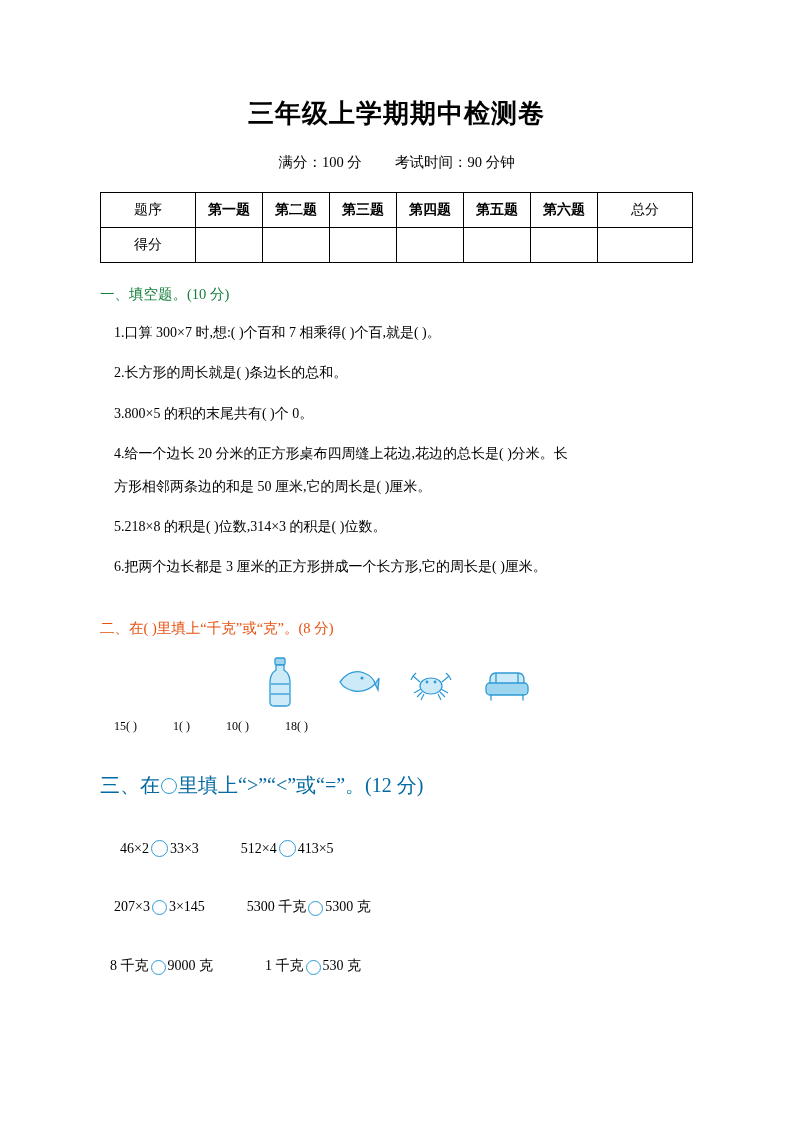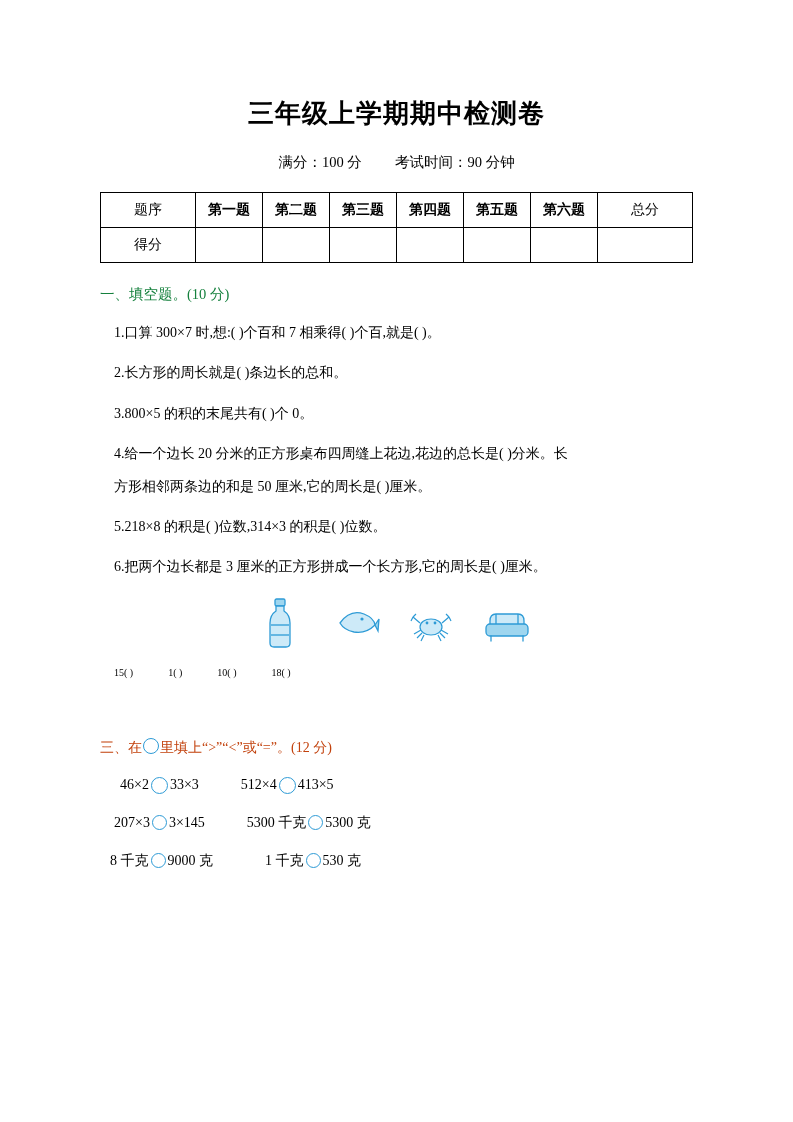--- a/index.html
+++ b/index.html
@@ -108,44 +108,45 @@
     display: inline-block;
     position: relative;
     width: 330px;
     height: 58px;
   }
   .icon-slot {
     position: absolute;
     bottom: 0;
   }
   .answer-row {
-    font-size: 10px;
-    margin-top: 12px;
+    font-size: 12px;
+    margin-top: 5px;
     margin-left: 14px;
   }
   .answer-row .sp {
     display: inline-block;
     width: 30px;
   }
   .sec3-head {
-    color: #c2410c;
-    font-size: 14px;
-    margin-top: 60px;
+    color: #0369a1;
+    font-size: 20px;
+    margin-top: 38px;
   }
   .cmp-row {
     font-size: 14px;
     margin-top: 20px;
     margin-left: 20px;
     display: flex;
     align-items: center;
   }
   .cmp-item {
     display: inline-flex;
-    align-items: center;
+    align-items: flex-end;
     white-space: nowrap;
+    margin-top: 21px;
   }
   .circle {
     display: inline-block;
     width: 15px;
     height: 15px;
     border: 1.3px solid #2E9BD6;
     border-radius: 50%;
     margin: 0 2px;
     vertical-align: middle;
   }
@@ -214,20 +215,21 @@
     <div class="sec-head">一、填空题。(10 分)</div>
 
     <div class="q indent">1.口算 300×7 时,想:(        )个百和 7 相乘得(        )个百,就是(        )。</div>
     <div class="q indent">2.长方形的周长就是(        )条边长的总和。</div>
     <div class="q indent">3.800×5 的积的末尾共有(        )个 0。</div>
     <div class="q indent">4.给一个边长 20 分米的正方形桌布四周缝上花边,花边的总长是(        )分米。长</div>
     <div class="q cont">方形相邻两条边的和是 50 厘米,它的周长是(        )厘米。</div>
     <div class="q indent">5.218×8 的积是(        )位数,314×3 的积是(        )位数。</div>
     <div class="q indent">6.把两个边长都是 3 厘米的正方形拼成一个长方形,它的周长是(        )厘米。</div>
 
+    <div class="sec2-head">二、在(        )里填上“千克”或“克”。(8 分)</div>
 
     <div class="icons-row">
       <div class="icons-inner">
         
         <span class="icon-slot" style="left:28px;">
           <svg width="40" height="56" viewBox="0 0 40 56">
             <g stroke="#2E9BD6" stroke-width="1.3" fill="none">
               <rect x="15" y="4" width="10" height="7" rx="1.5" fill="#9FD6EF"></rect>
               <path d="M16 11 L16 16 Q10 20 10 28 L10 48 Q10 52 14 52 L26 52 Q30 52 30 48 L30 28 Q30 20 24 16 L24 11 Z" fill="#CDEAF8"></path>
               <path d="M11 30 L29 30"></path>

